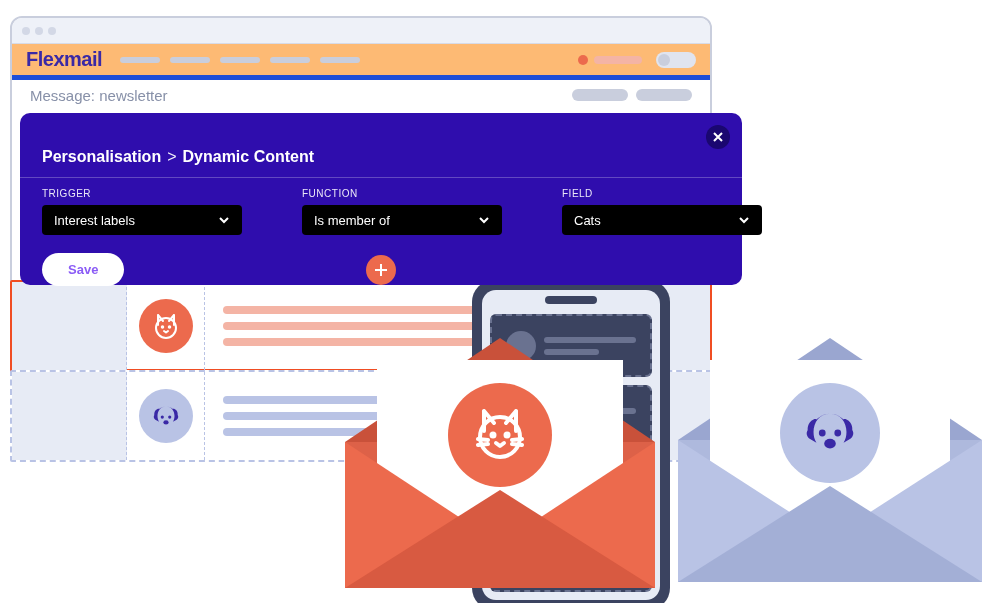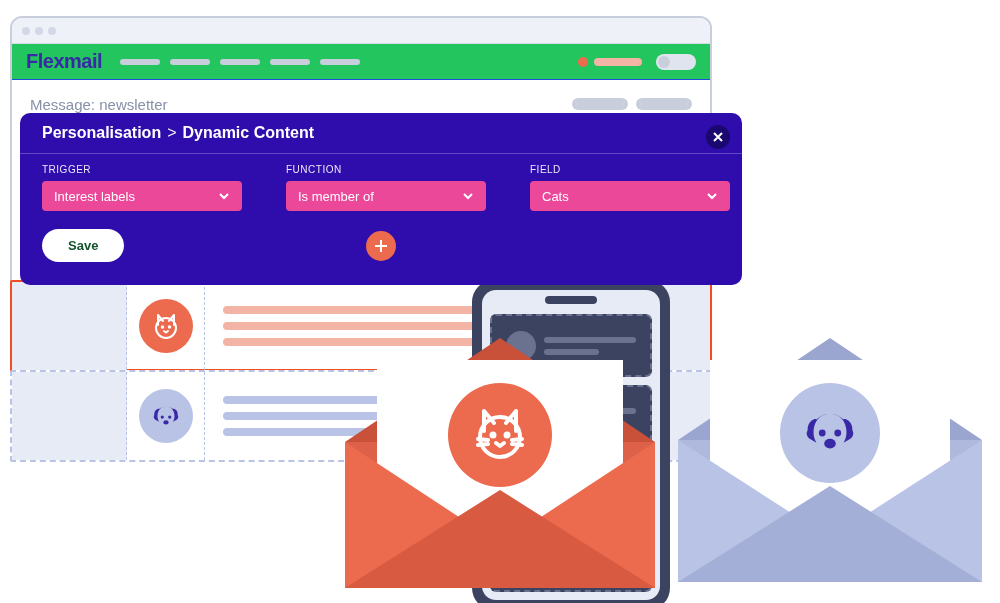--- a/index.html
+++ b/index.html
@@ -2,64 +2,64 @@
 <html><head>
 <meta charset="utf-8">
 <style>
   * { box-sizing: border-box; margin: 0; padding: 0; }
   body { font-family: -apple-system, BlinkMacSystemFont, 'Segoe UI', Arial, sans-serif; background: #fff; width: 1000px; height: 603px; position: relative; overflow: hidden; }
 
   
   .browser-window { position: absolute; left: 10px; top: 16px; width: 702px; height: 430px; background: #fff; border: 2px solid #c9cedd; border-radius: 12px; }
   .browser-titlebar { height: 26px; background: #eef1f8; border-bottom: 1px solid #d7dbe7; border-radius: 10px 10px 0 0; display: flex; align-items: center; padding-left: 10px; gap: 5px; }
   .tl-dot { width: 8px; height: 8px; border-radius: 50%; background: #d3d8e6; }
-  .browser-bar { height: 36px; background: #22c55e; border-bottom: 1px solid #1d4ed8; display: flex; align-items: center; padding: 0 14px; }
+  .browser-bar { height: 36px; background: #fdba74; border-bottom: 5px solid #1d4ed8; display: flex; align-items: center; padding: 0 14px; }
   .brand { font-weight: 700; font-size: 20px; color: #3a29a6; margin-right: 18px; letter-spacing: -0.5px; }
   .nav-pill { height: 6px; background: #c9cedd; border-radius: 3px; margin-right: 10px; }
   .nav-pill.w40 { width: 40px; }
   .user-dot { width: 10px; height: 10px; border-radius: 50%; background: #ec6a4d; margin-right: 6px; }
   .user-pill { width: 48px; height: 8px; background: #f4b4a5; border-radius: 4px; margin-right: 14px; }
   .toggle { width: 40px; height: 16px; background: #e0e4ef; border-radius: 8px; position: relative; }
   .toggle::after { content: ''; position: absolute; left: 2px; top: 2px; width: 12px; height: 12px; background: #c9cedd; border-radius: 50%; }
 
   
-  .content { padding: 9px 18px; }
+  .content { padding: 0 18px; }
   .msg-row { display: flex; align-items: center; height: 30px; }
   .msg-label { color: #8790a8; font-size: 15px; }
   .msg-pill { height: 12px; border-radius: 6px; background: #c9cedd; margin-left: 8px; }
 
   
   .editor { position: absolute; left: 10px; top: 280px; width: 702px; }
   .row { position: relative; height: 92px; border: 2px dashed #b9c3e5; border-radius: 2px; background: #fff; display: flex; }
   .row.selected { border: 2px solid #f04d23; box-shadow: 0 0 0 1px #f04d23 inset; }
   .col-pad { width: 115px; background: #e7ebf5; border-right: 1px dashed #b9c3e5; }
   .col-icon { width: 78px; display: flex; align-items: center; justify-content: center; border-right: 1px dashed #b9c3e5; }
   .col-text { flex: 1; display: flex; flex-direction: column; justify-content: center; gap: 8px; padding: 0 18px; border-right: 1px dashed #b9c3e5; }
   .col-pad-r { width: 82px; background: #e7ebf5; }
   .tline { height: 8px; border-radius: 4px; }
   .tline.coral { background: #f4b4a5; }
   .tline.blue { background: #b9c3e5; }
   .icon-circ { border-radius: 50%; display: flex; align-items: center; justify-content: center; }
 
   
-  .panel { position: absolute; left: 20px; top: 113px; width: 722px; height: 172px; background: #2f0dad; border-radius: 10px; padding: 8px 22px 16px; color: #fff; }
+  .panel { position: absolute; left: 20px; top: 113px; width: 722px; height: 172px; background: #2f0dad; border-radius: 10px; padding: 32px 22px 16px; color: #fff; }
   .panel-head { display: flex; align-items: center; height: 24px; }
   .bc-strong { font-weight: 700; font-size: 16px; }
   .bc-sep { margin: 0 6px; font-size: 16px; opacity: 0.95; }
   .bc-cur { font-size: 16px; font-weight: 700; }
   .close { position: absolute; right: 12px; top: 12px; width: 24px; height: 24px; border-radius: 50%; background: #1a0770; display: flex; align-items: center; justify-content: center; cursor: pointer; }
   .close svg { stroke: #fff; }
   .panel-rule { height: 1px; background: rgba(255,255,255,0.25); margin: 8px -22px 10px; width: calc(100% + 44px); }
-  .fields { display: flex; gap: 44px; }
+  .fields { display: flex; gap: 60px; }
   .fld { display: flex; flex-direction: column; }
   .fld-label { font-size: 10px; letter-spacing: 0.5px; opacity: 0.9; margin-bottom: 6px; text-transform: uppercase; }
-  .sel { width: 200px; height: 30px; background: #ec4899; border-radius: 4px; display: flex; align-items: center; justify-content: space-between; padding: 0 12px; font-size: 13px; cursor: pointer; }
+  .sel { width: 200px; height: 30px; background: #000000; border-radius: 4px; display: flex; align-items: center; justify-content: space-between; padding: 0 12px; font-size: 13px; cursor: pointer; }
   .chev { }
   .panel-foot { display: flex; align-items: center; margin-top: 18px; position: relative; }
-  .save-btn { background: #fff; color: #14532d; font-weight: 700; font-size: 13px; padding: 9px 26px; border-radius: 999px; border: none; cursor: pointer; }
+  .save-btn { background: #fff; color: #8b5cf6; font-weight: 700; font-size: 13px; padding: 9px 26px; border-radius: 999px; border: none; cursor: pointer; }
   .add-btn { position: absolute; left: 50%; transform: translateX(-50%); width: 30px; height: 30px; background: #ec6a4d; border-radius: 50%; display: flex; align-items: center; justify-content: center; cursor: pointer; }
   .add-btn svg { stroke: #fff; }
 
   
   .phone { position: absolute; left: 472px; top: 280px; width: 198px; height: 330px; background: #3b4360; border-radius: 22px; padding: 10px; }
   .phone-inner { background: #e7ebf5; width: 100%; height: 100%; border-radius: 14px; padding: 8px; display: flex; flex-direction: column; gap: 8px; }
   .notch { width: 52px; height: 8px; background: #3b4360; border-radius: 4px; margin: -2px auto 2px; }
   .card { background: #3b4360; border: 2px dashed #6a7290; border-radius: 6px; height: 64px; position: relative; display:flex; align-items:center; justify-content:center; gap:8px; padding:0 14px;}
   .card .ph-circ{width:30px;height:30px;border-radius:50%;background:#6a7290;}
   .card .ph-lines{flex:1; display:flex; flex-direction:column; gap:6px;}

